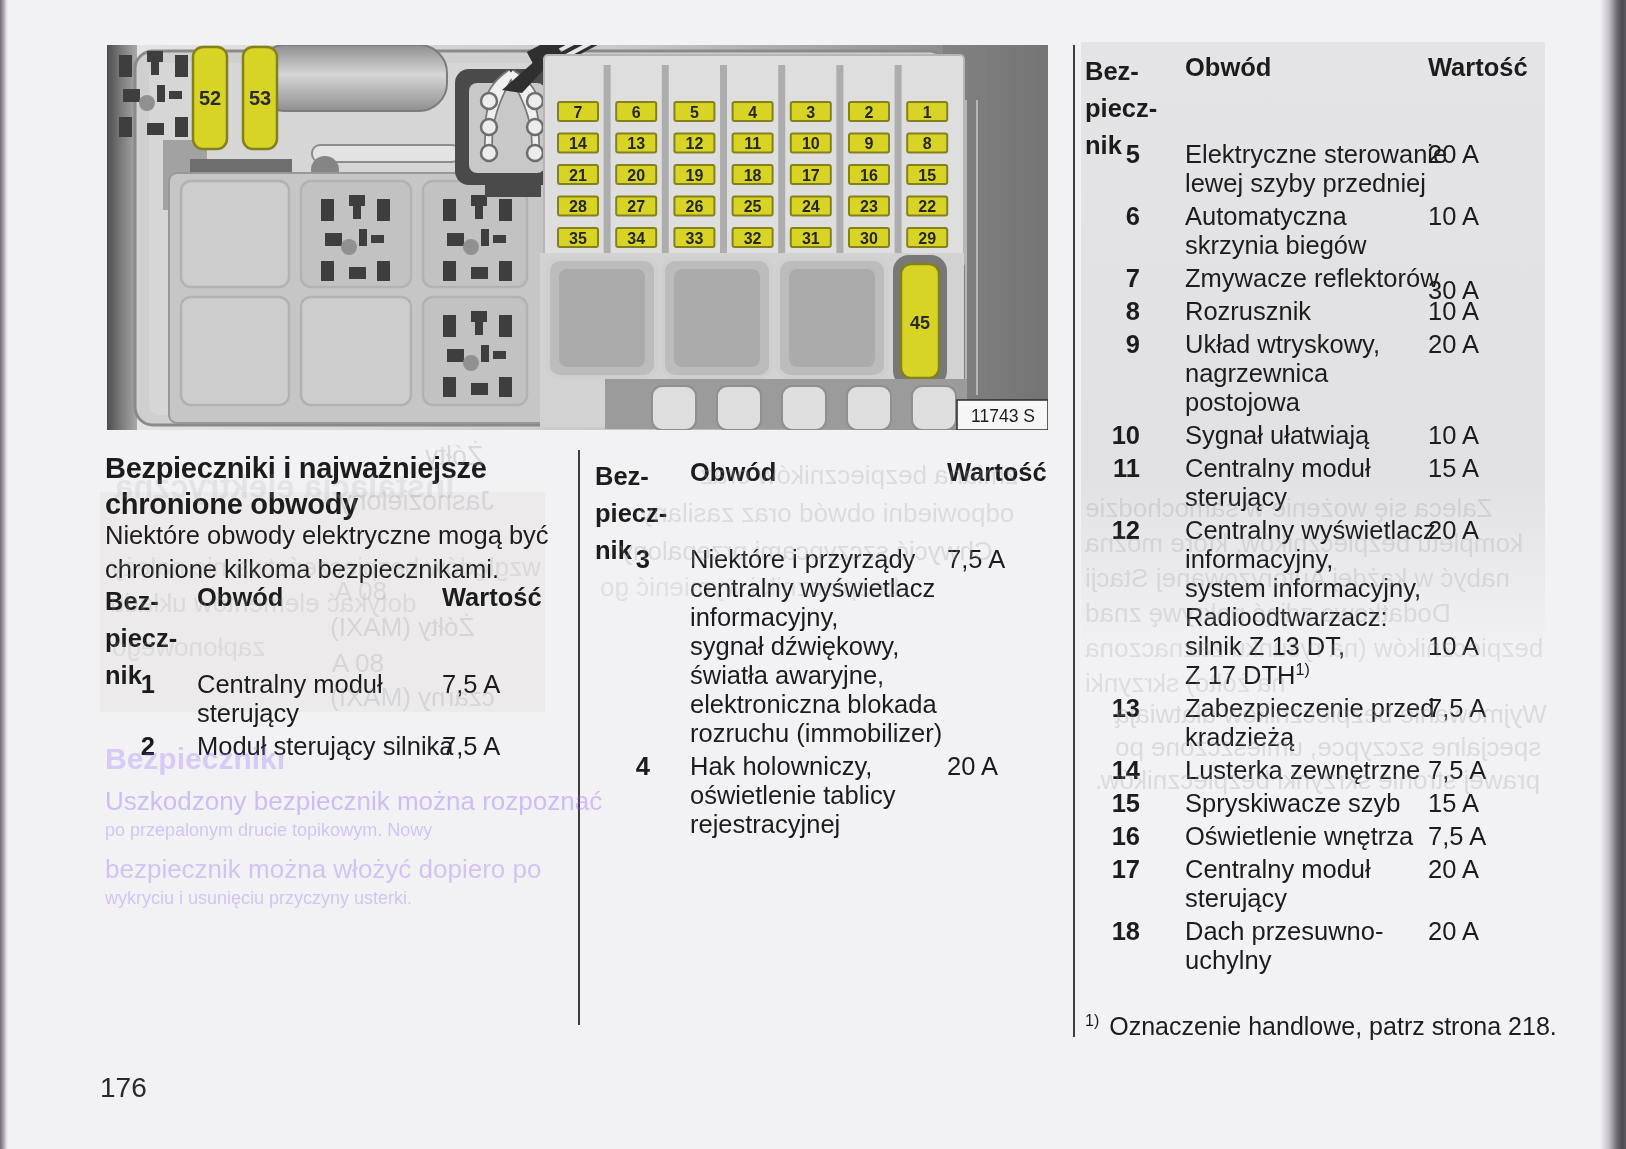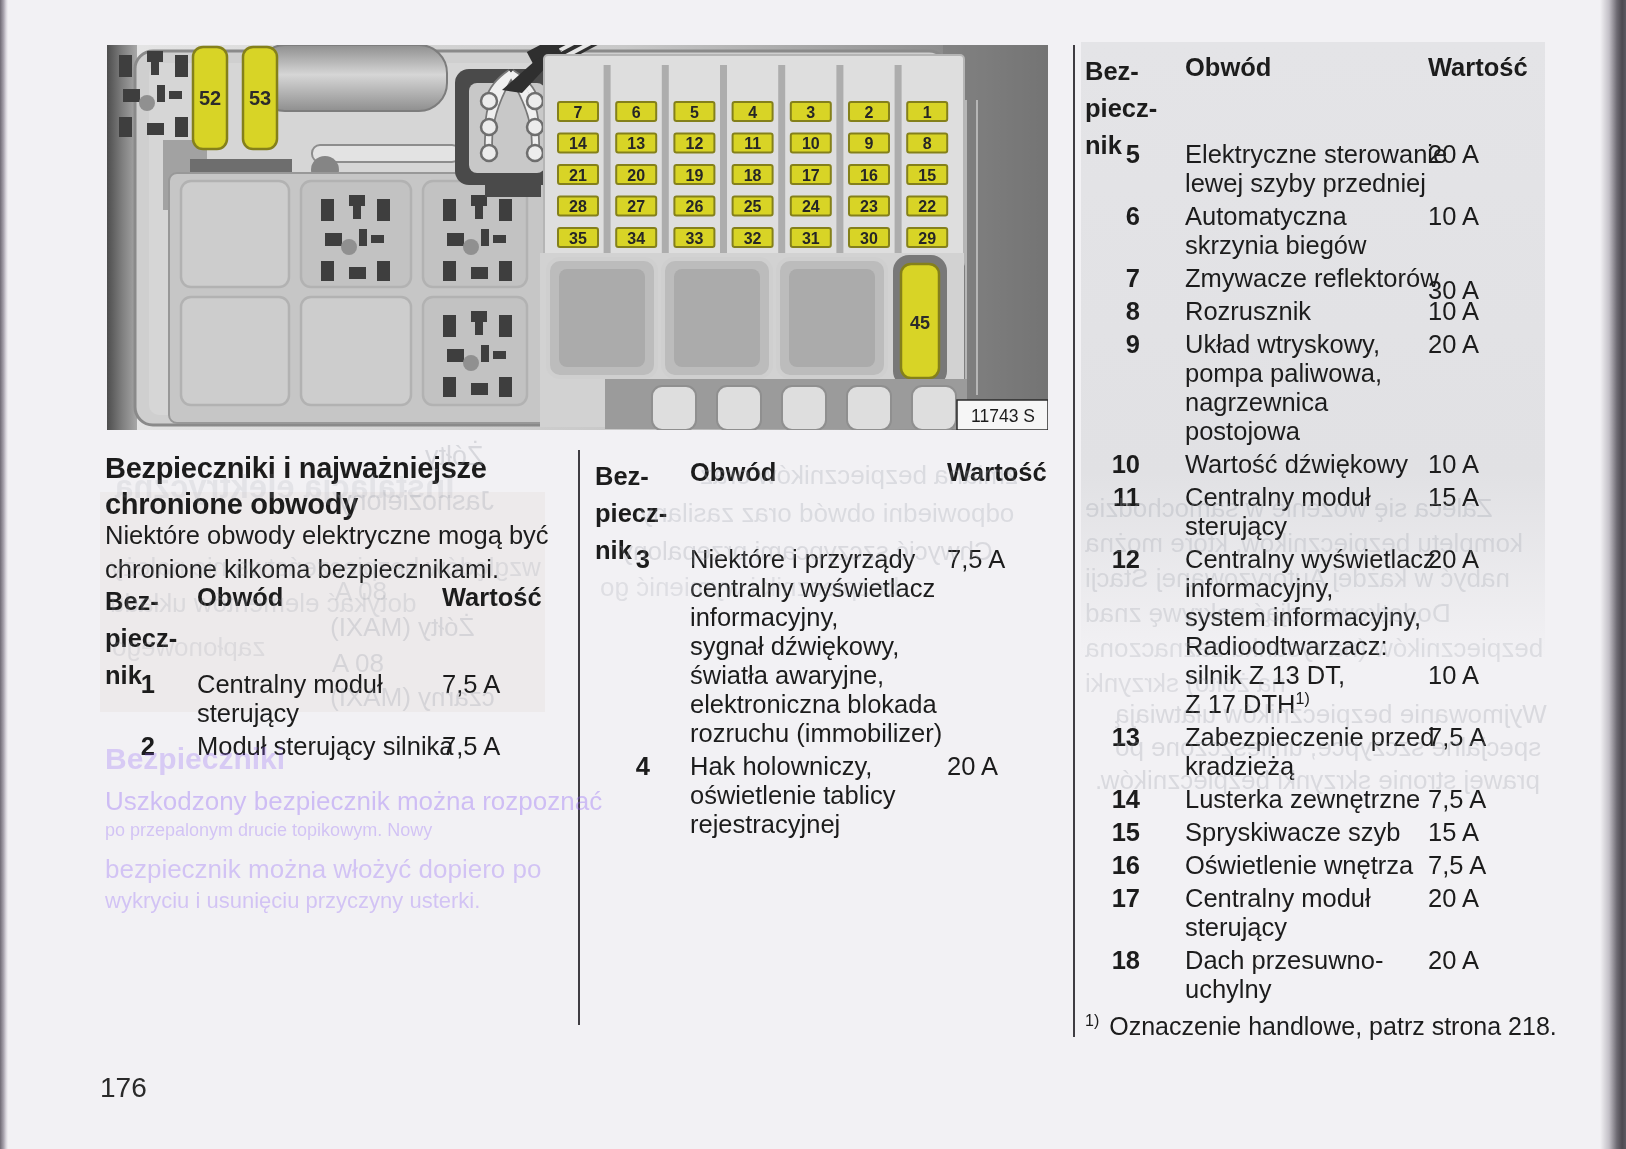--- a/index.html
+++ b/index.html
@@ -447,30 +447,29 @@
         <div class="tnum">8</div>
         <div class="tcirc">
           <div class="tline">Rozrusznik</div>
         </div>
         <div class="tval" style="top: 0px;">10 A</div>
       </div>
       <div class="trow">
         <div class="tnum">9</div>
         <div class="tcirc">
           <div class="tline">Układ wtryskowy,</div>
-          <div class="tline">pompa paliwowa,</div>
           <div class="tline">nagrzewnica</div>
           <div class="tline">postojowa</div>
         </div>
         <div class="tval" style="top: 0px;">20 A</div>
       </div>
       <div class="trow">
         <div class="tnum">10</div>
         <div class="tcirc">
-          <div class="tline">Wartość dźwiękowy</div>
+          <div class="tline">Sygnał ułatwiają</div>
         </div>
         <div class="tval" style="top: 0px;">10 A</div>
       </div>
       <div class="trow">
         <div class="tnum">11</div>
         <div class="tcirc">
           <div class="tline">Centralny moduł</div>
           <div class="tline">sterujący</div>
         </div>
         <div class="tval" style="top: 0px;">15 A</div>
@@ -548,21 +547,21 @@
       <div class="bleed mir" style="left: 335px; top: 576px; font-size: 26px; opacity: 0.24;">80 A</div>
       <div class="bleed mir" style="left: 110px; top: 588px; font-size: 26px; opacity: 0.22;">dotykać elementów układu</div>
       <div class="bleed mir" style="left: 330px; top: 612px; font-size: 26px; opacity: 0.28;">Żółty (MAXI)</div>
       <div class="bleed mir" style="left: 112px; top: 632px; font-size: 26px; opacity: 0.2;">zapłonowego</div>
       <div class="bleed mir" style="left: 332px; top: 648px; font-size: 26px; opacity: 0.28;">80 A</div>
       <div class="bleed mir" style="left: 330px; top: 682px; font-size: 26px; opacity: 0.28;">czarny (MAXI)</div>
       <div class="bleed" style="left: 105px; top: 742px; font-size: 30px; opacity: 0.26; font-weight: bold;">Bezpieczniki</div>
       <div class="bleed" style="left: 105px; top: 786px; font-size: 26px; opacity: 0.34;">Uszkodzony bezpiecznik można rozpoznać</div>
       <div class="bleed" style="left: 105px; top: 820px; font-size: 18px; opacity: 0.3;">po przepalonym drucie topikowym. Nowy</div>
       <div class="bleed" style="left: 105px; top: 854px; font-size: 26px; opacity: 0.3;">bezpiecznik można włożyć dopiero po</div>
-      <div class="bleed" style="left: 105px; top: 888px; font-size: 22px; opacity: 0.3;">wykryciu i usunięciu przyczyny usterki.</div>
+      <div class="bleed" style="left: 105px; top: 888px; font-size: 18px; opacity: 0.3;">wykryciu i usunięciu przyczyny usterki.</div>
       <div class="bleed mir" style="left: 700px; top: 460px; font-size: 26px; opacity: 0.26;">zmiana bezpieczników oraz</div>
       <div class="bleed mir" style="left: 640px; top: 498px; font-size: 26px; opacity: 0.26;">odpowiedni obwód oraz zasilany</div>
       <div class="bleed mir" style="left: 620px; top: 536px; font-size: 26px; opacity: 0.28;">Chwycić szczypcami przepalony</div>
       <div class="bleed mir" style="left: 600px; top: 572px; font-size: 26px; opacity: 0.22;">bezpiecznik i wymienić go</div>
       <div class="bleed mir" style="left: 1085px; top: 493px; font-size: 26px; opacity: 0.28;">Zaleca się wożenie w samochodzie</div>
       <div class="bleed mir" style="left: 1085px; top: 528px; font-size: 26px; opacity: 0.26;">kompletu bezpieczników, które można</div>
       <div class="bleed mir" style="left: 1085px; top: 563px; font-size: 26px; opacity: 0.26;">nabyć w każdej Autoryzowanej Stacji</div>
       <div class="bleed mir" style="left: 1085px; top: 598px; font-size: 26px; opacity: 0.26;">Dodatkowo zdjąć pokrywę znad</div>
       <div class="bleed mir" style="left: 1085px; top: 633px; font-size: 26px; opacity: 0.24;">bezpieczników (na rysunku zaznaczona</div>
       <div class="bleed mir" style="left: 1085px; top: 668px; font-size: 26px; opacity: 0.24;">na żółto) skrzynki</div>

